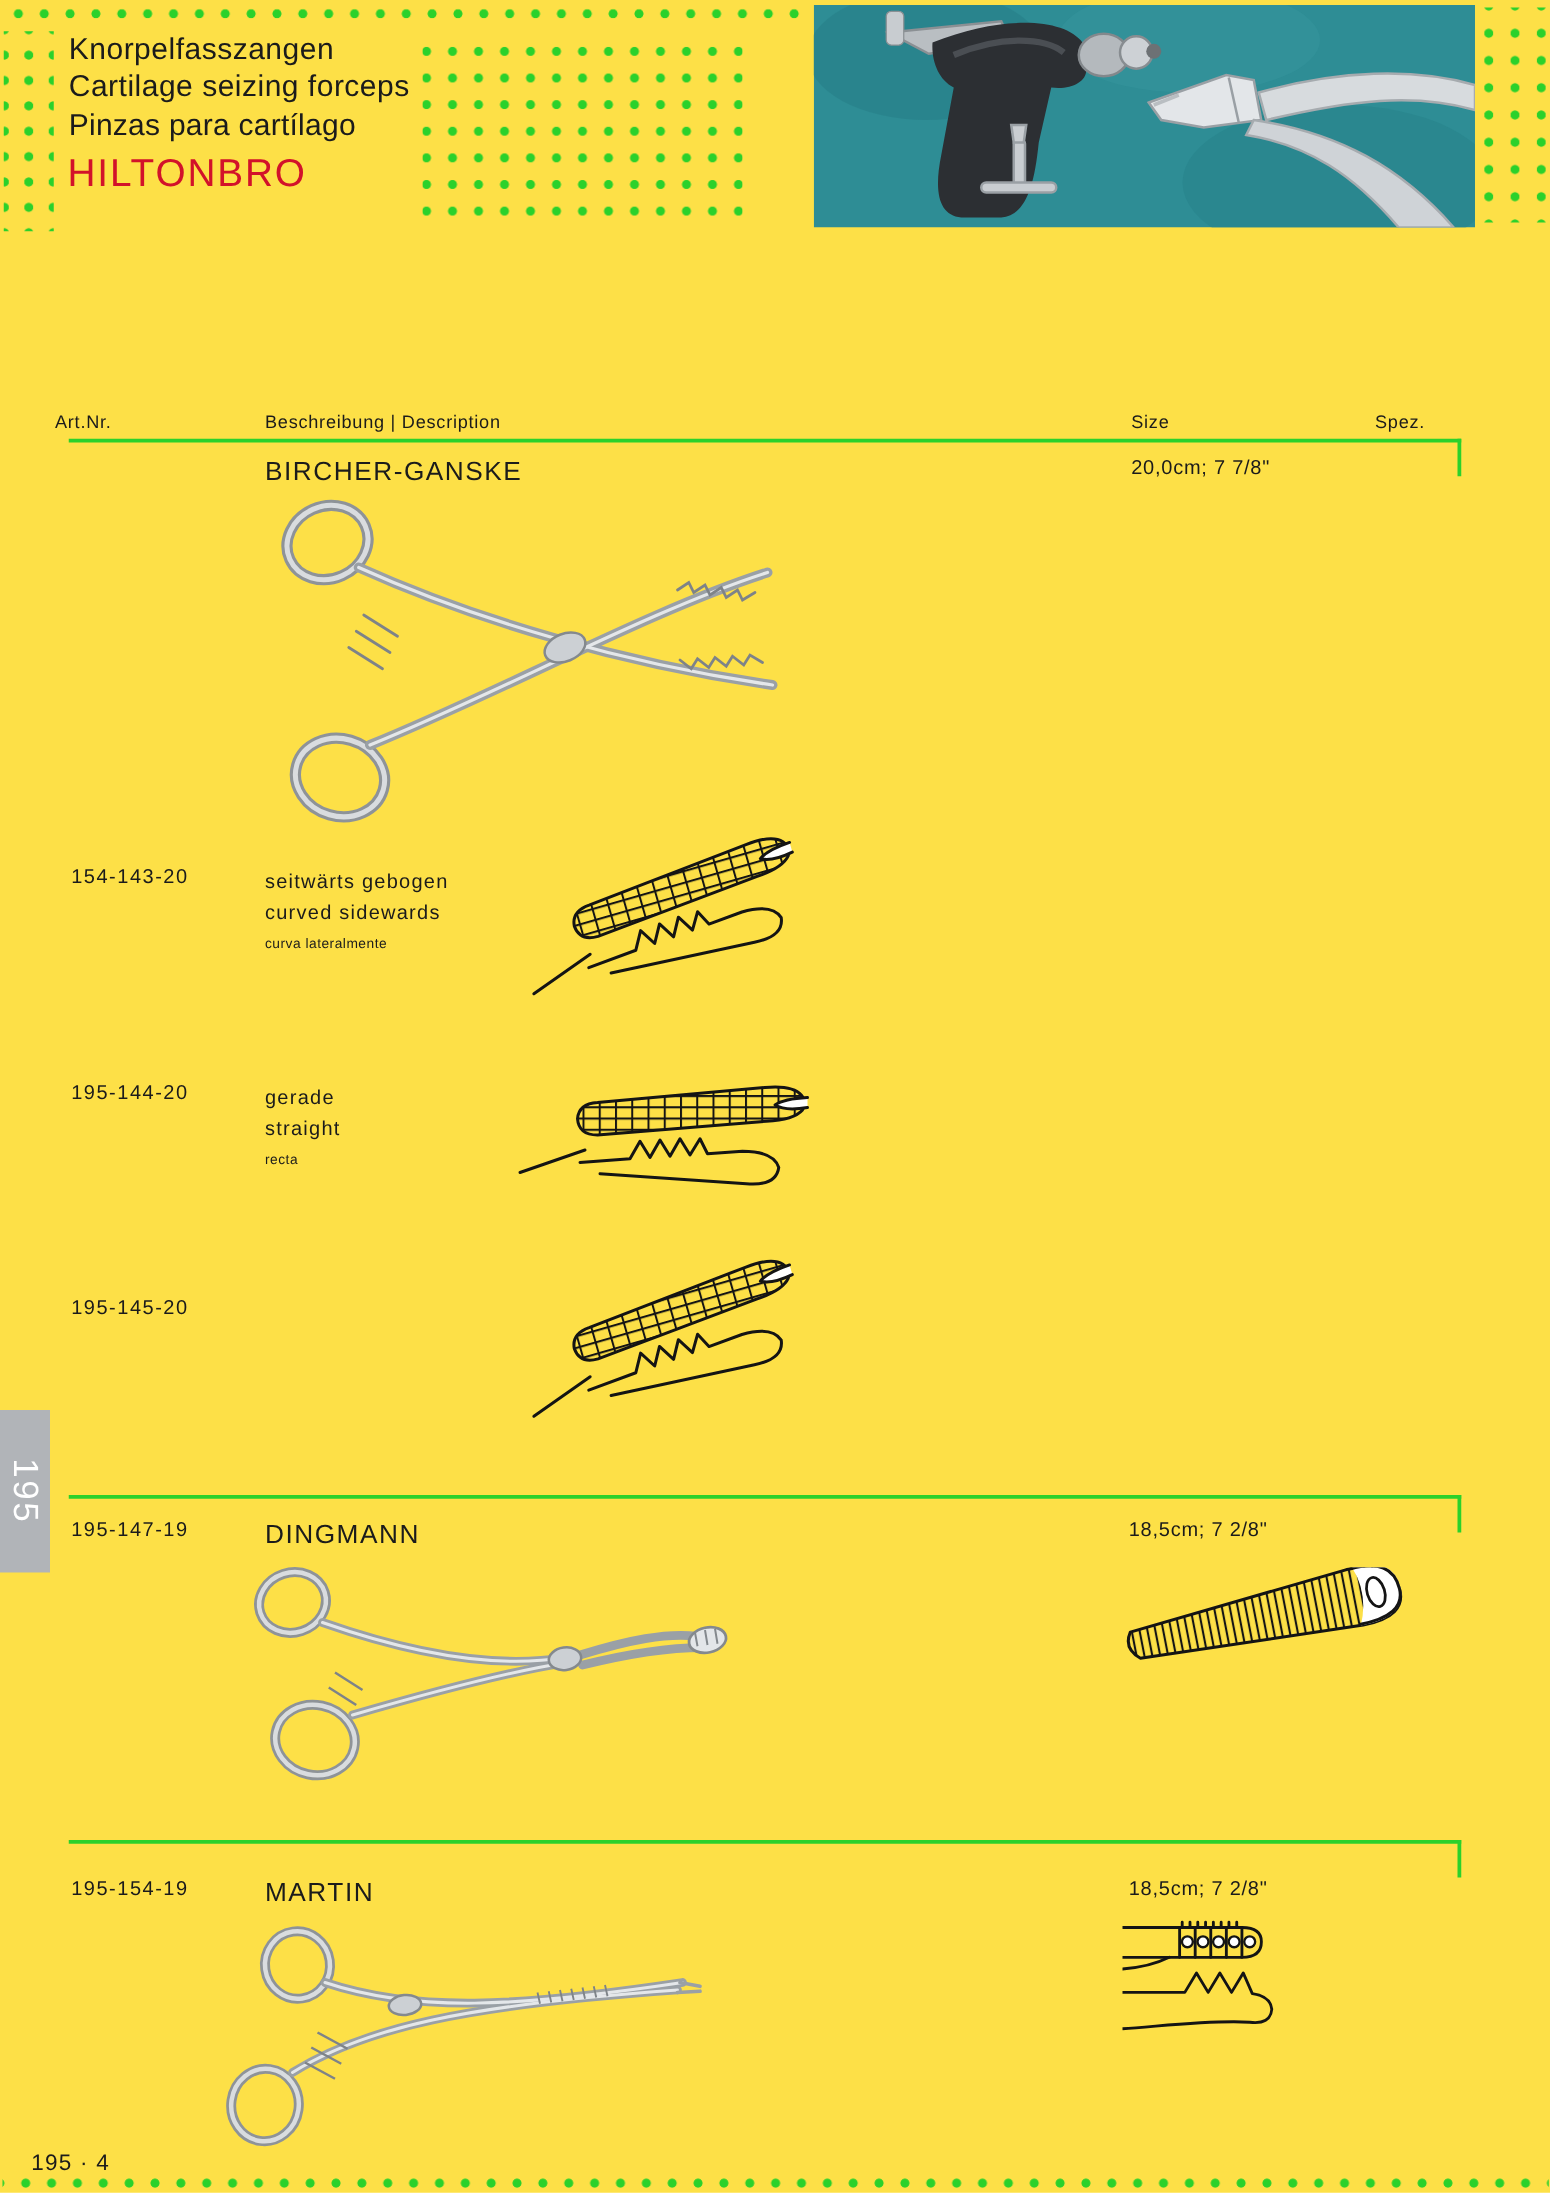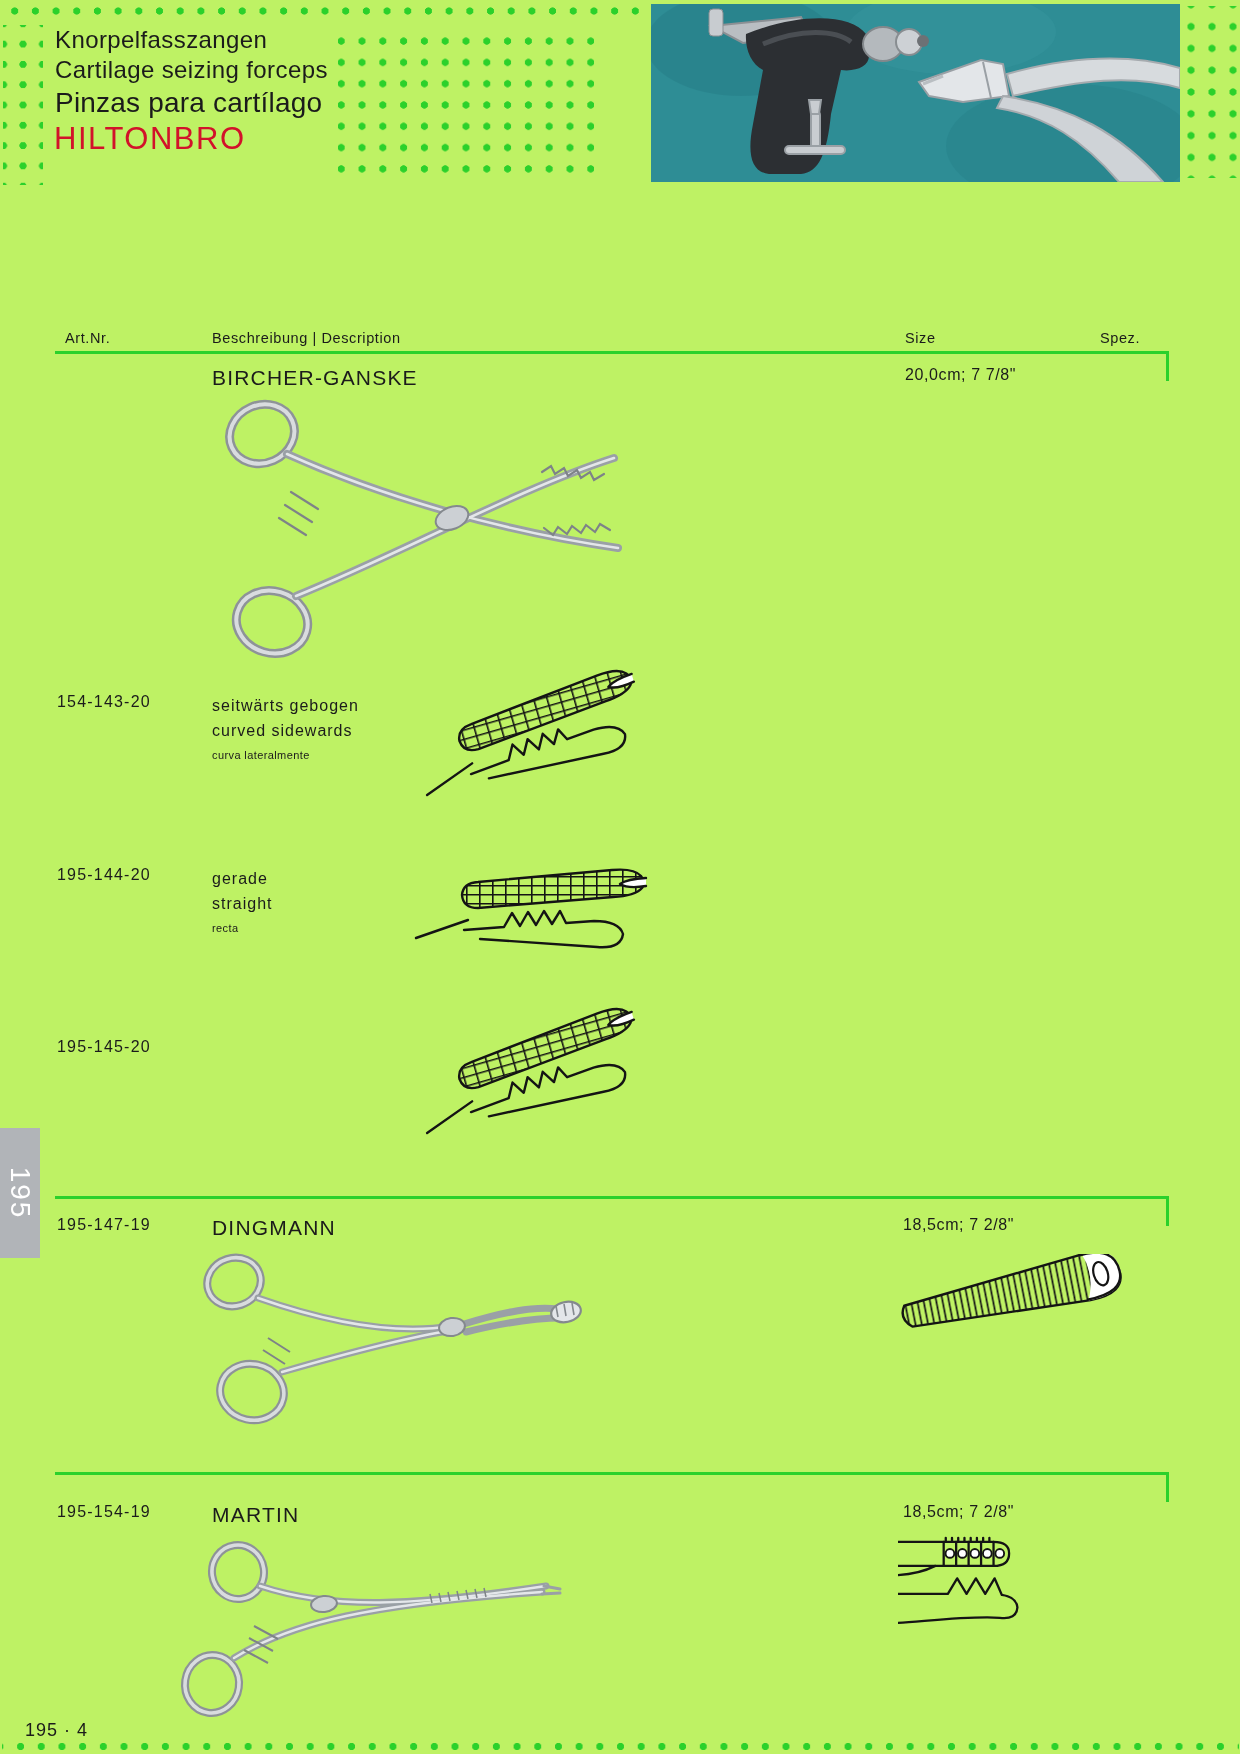--- a/index.html
+++ b/index.html
@@ -3,42 +3,42 @@
 <meta charset="utf-8">
 <style>
   :root{
     --green:#2bd12b;
     --red:#d2122a;
     --ink:#1b1b1b;
     --tabgray:#b1b4b8;
   }
   *{margin:0;padding:0;box-sizing:border-box}
   body{width:1240px;height:1754px;background:#ffffff;font-family:"Liberation Sans","DejaVu Sans",sans-serif;color:var(--ink)}
-  .page{position:relative;width:1240px;height:1754px;overflow:hidden;background:#bef264}
+  .page{position:relative;width:1240px;height:1754px;overflow:hidden;background:#fde047}
   .abs{position:absolute}
   .txt{white-space:nowrap;color:var(--ink)}
 
   
   .dots{background-image:radial-gradient(circle,var(--green) 3.3px,rgba(0,0,0,0) 3.9px);background-position:center}
   .dots-top{left:2px;top:6px;width:646px;height:10px;background-size:20.7px 10px}
   .dots-left{left:3px;top:25px;width:40px;height:160px;background-size:19.5px 20.3px}
   .dots-mid{left:338px;top:25px;width:256px;height:160px;background-size:20.8px 21.3px}
   .dots-right{left:1184px;top:6px;width:56px;height:172px;background-size:21px 21.8px}
   .dots-bottom{left:2px;top:1741px;width:1237px;height:11px;background-size:20.7px 11px}
 
   
   .t-de{left:55px;top:26px;font-size:24px;letter-spacing:.4px}
   .t-en{left:55px;top:56px;font-size:24px;letter-spacing:.4px}
-  .t-es{left:55px;top:87px;font-size:28px;letter-spacing:.2px}
+  .t-es{left:55px;top:87px;font-size:24px;letter-spacing:.2px}
   .brand{left:54px;top:121px;font-size:31px;font-weight:normal;letter-spacing:1.5px;color:var(--red)}
   .photo{left:651px;top:4px;width:529px;height:178px}
 
   
   .th{top:330px;font-size:14.5px;letter-spacing:.6px}
-  .col-art{left:65px}.col-desc{left:212px}.col-size{left:905px}.col-spez{left:1100px}
+  .col-art{left:44px}.col-desc{left:212px}.col-size{left:905px}.col-spez{left:1100px}
 
   .grule{left:55px;width:1114px;height:3px;background:var(--green)}
   .gtick{left:1166px;width:3px;height:30px;background:var(--green)}
   .gr1{top:351px}.gr2{top:1196px}.gr3{top:1472px}
 
   .name{font-size:21px;letter-spacing:1.2px}
   .artnr{font-size:16px;letter-spacing:1.2px}
   .sizeval{font-size:16px;letter-spacing:.6px}
   .desc .l1,.desc .l2{font-size:16px;letter-spacing:1px;line-height:25px;white-space:nowrap}
   .desc .l3{font-size:11px;letter-spacing:.4px;line-height:24px;white-space:nowrap}

